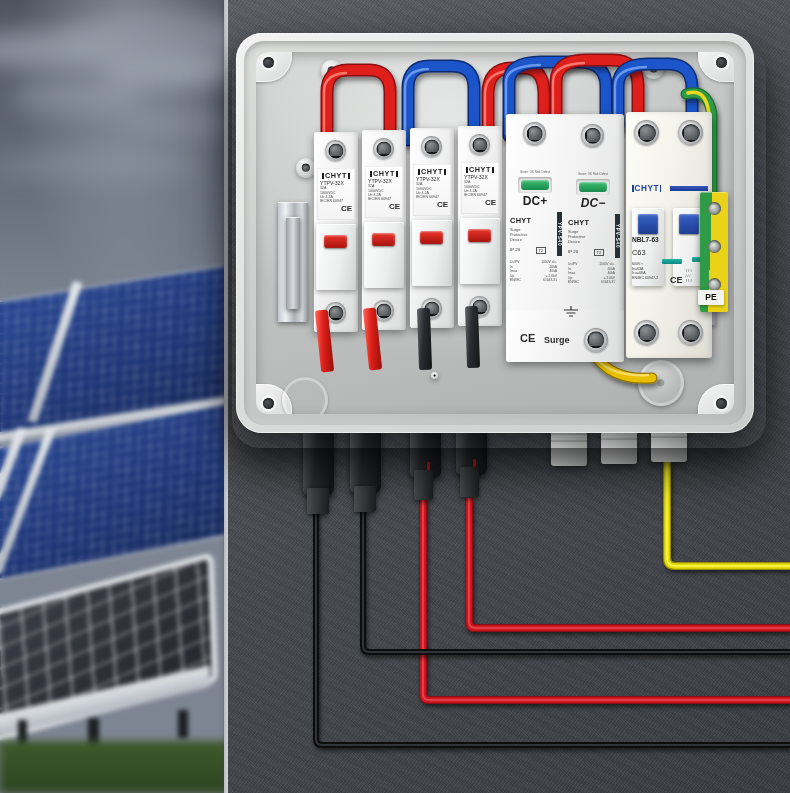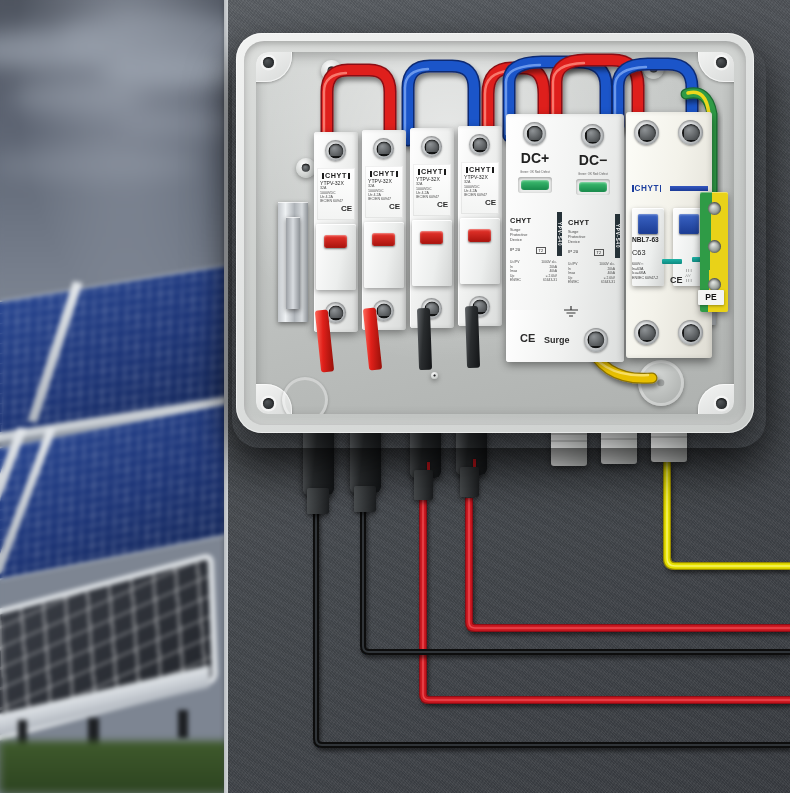--- a/index.html
+++ b/index.html
@@ -103,21 +103,21 @@
     background:linear-gradient(#e8342c,#a8130d);
     box-shadow:inset 0 1px 2px rgba(255,255,255,.45), 0 1px 2px rgba(0,0,0,.5);}
   .blue-win{position:absolute;border-radius:1.5px;
     background:linear-gradient(#3a63c4,#1b3c93);
     box-shadow:inset 0 1px 2px rgba(255,255,255,.35), 0 1px 2px rgba(0,0,0,.5);}
 
   
   .spd{position:absolute;border-radius:3px;
     background:linear-gradient(100deg,#ffffff,#f2f3f2 50%,#dcdedd);
     box-shadow:0 3px 9px rgba(0,0,0,.42), inset -2px 0 4px rgba(0,0,0,.10);}
-  .dc-lab{position:absolute;font-size:14px;font-weight:bold;color:#222;text-align:center;}
+  .dc-lab{position:absolute;font-size:12px;font-weight:bold;color:#222;text-align:center;margin-top:44px;}
   .ind-win{position:absolute;border-radius:3px;background:#ebeceb;
     box-shadow:inset 0 1px 3px rgba(0,0,0,.35);}
   .ind-green{position:absolute;border-radius:3px;
     background:linear-gradient(#3fbf72,#17894a);
     box-shadow:inset 0 1px 2px rgba(255,255,255,.4);}
   .ind-cap{position:absolute;font-size:2.9px;color:#5b5b5b;text-align:center;white-space:nowrap;}
   .spd-brand{position:absolute;font-size:7.4px;font-weight:bold;color:#1c1c1c;letter-spacing:.3px;}
   .spd-sub{position:absolute;font-size:3.9px;color:#4a4a4a;line-height:5px;}
   .spd-ip{position:absolute;font-size:4.4px;color:#2a2a2a;}
   .spd-t2{position:absolute;font-size:3.9px;color:#222;border:.6px solid #555;padding:0 1.5px;}
@@ -450,21 +450,21 @@
             <div class="r">
                 <span>EN/IEC</span>
                 <span>61643-31</span>
               </div>
           </div>
           <div class="spd-side" style="right:2px;top:98px;height:42px;">YPV-S40</div>
         </div>
 
         <div style="position:absolute;left:58px;top:2px;width:58px;height:196px;">
           <div class="term" style="left:17px;top:8px;width:23px;height:23px;"></div>
-          <div class="dc-lab" style="left:0;top:36px;width:58px;">DC−</div>
+          <div class="dc-lab" style="left:0;top:36px;width:58px;font-style:italic;">DC−</div>
           <div class="ind-cap" style="left:0;top:56px;width:58px;">Green: OK  Red: Defect</div>
           <div class="ind-win" style="left:12px;top:63px;width:34px;height:16px;">
             <div class="ind-green" style="left:3px;top:3px;width:28px;height:10px;"></div>
           </div>
           <div class="spd-brand" style="left:4px;top:102px;">CHYT</div>
           <div class="spd-sub" style="left:4px;top:113px;">
             <div>Surge</div>
             <div>Protective</div>
             <div>Device</div>
           </div>

